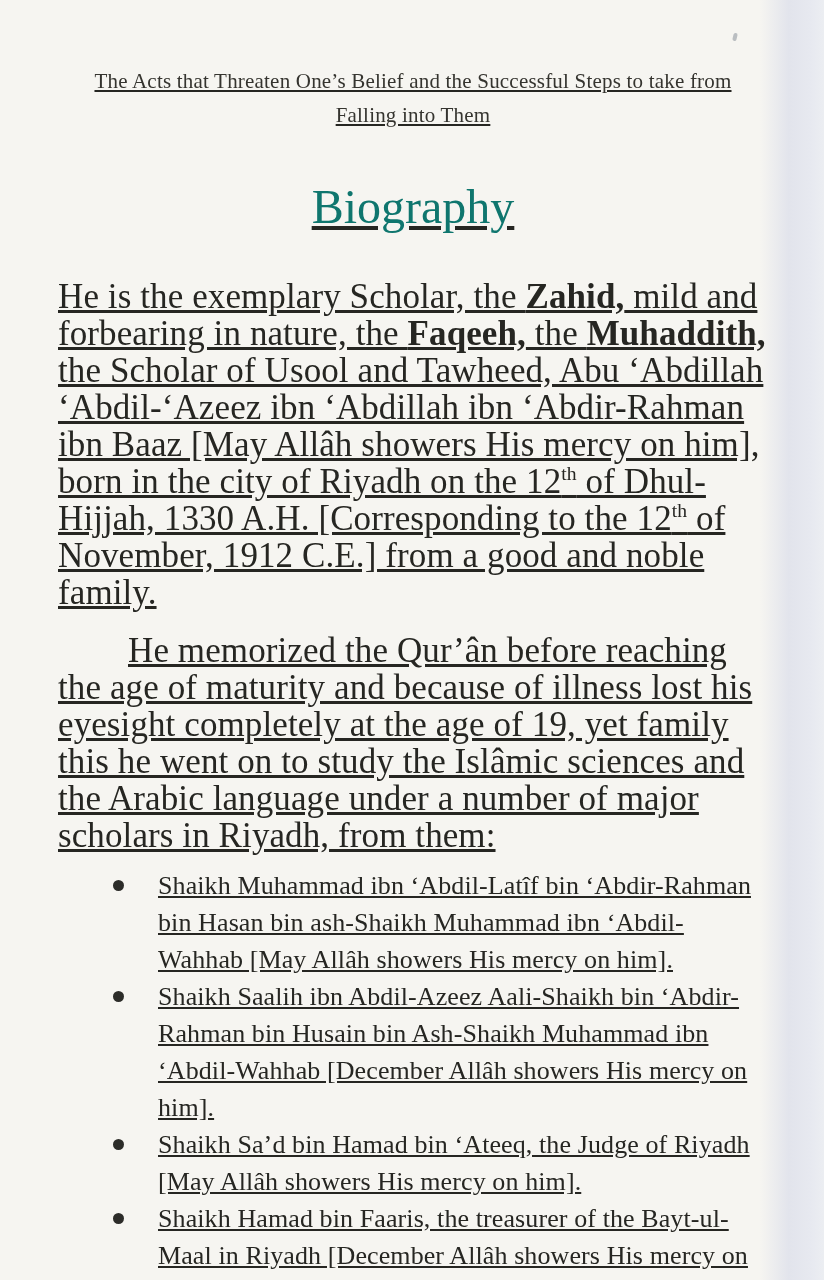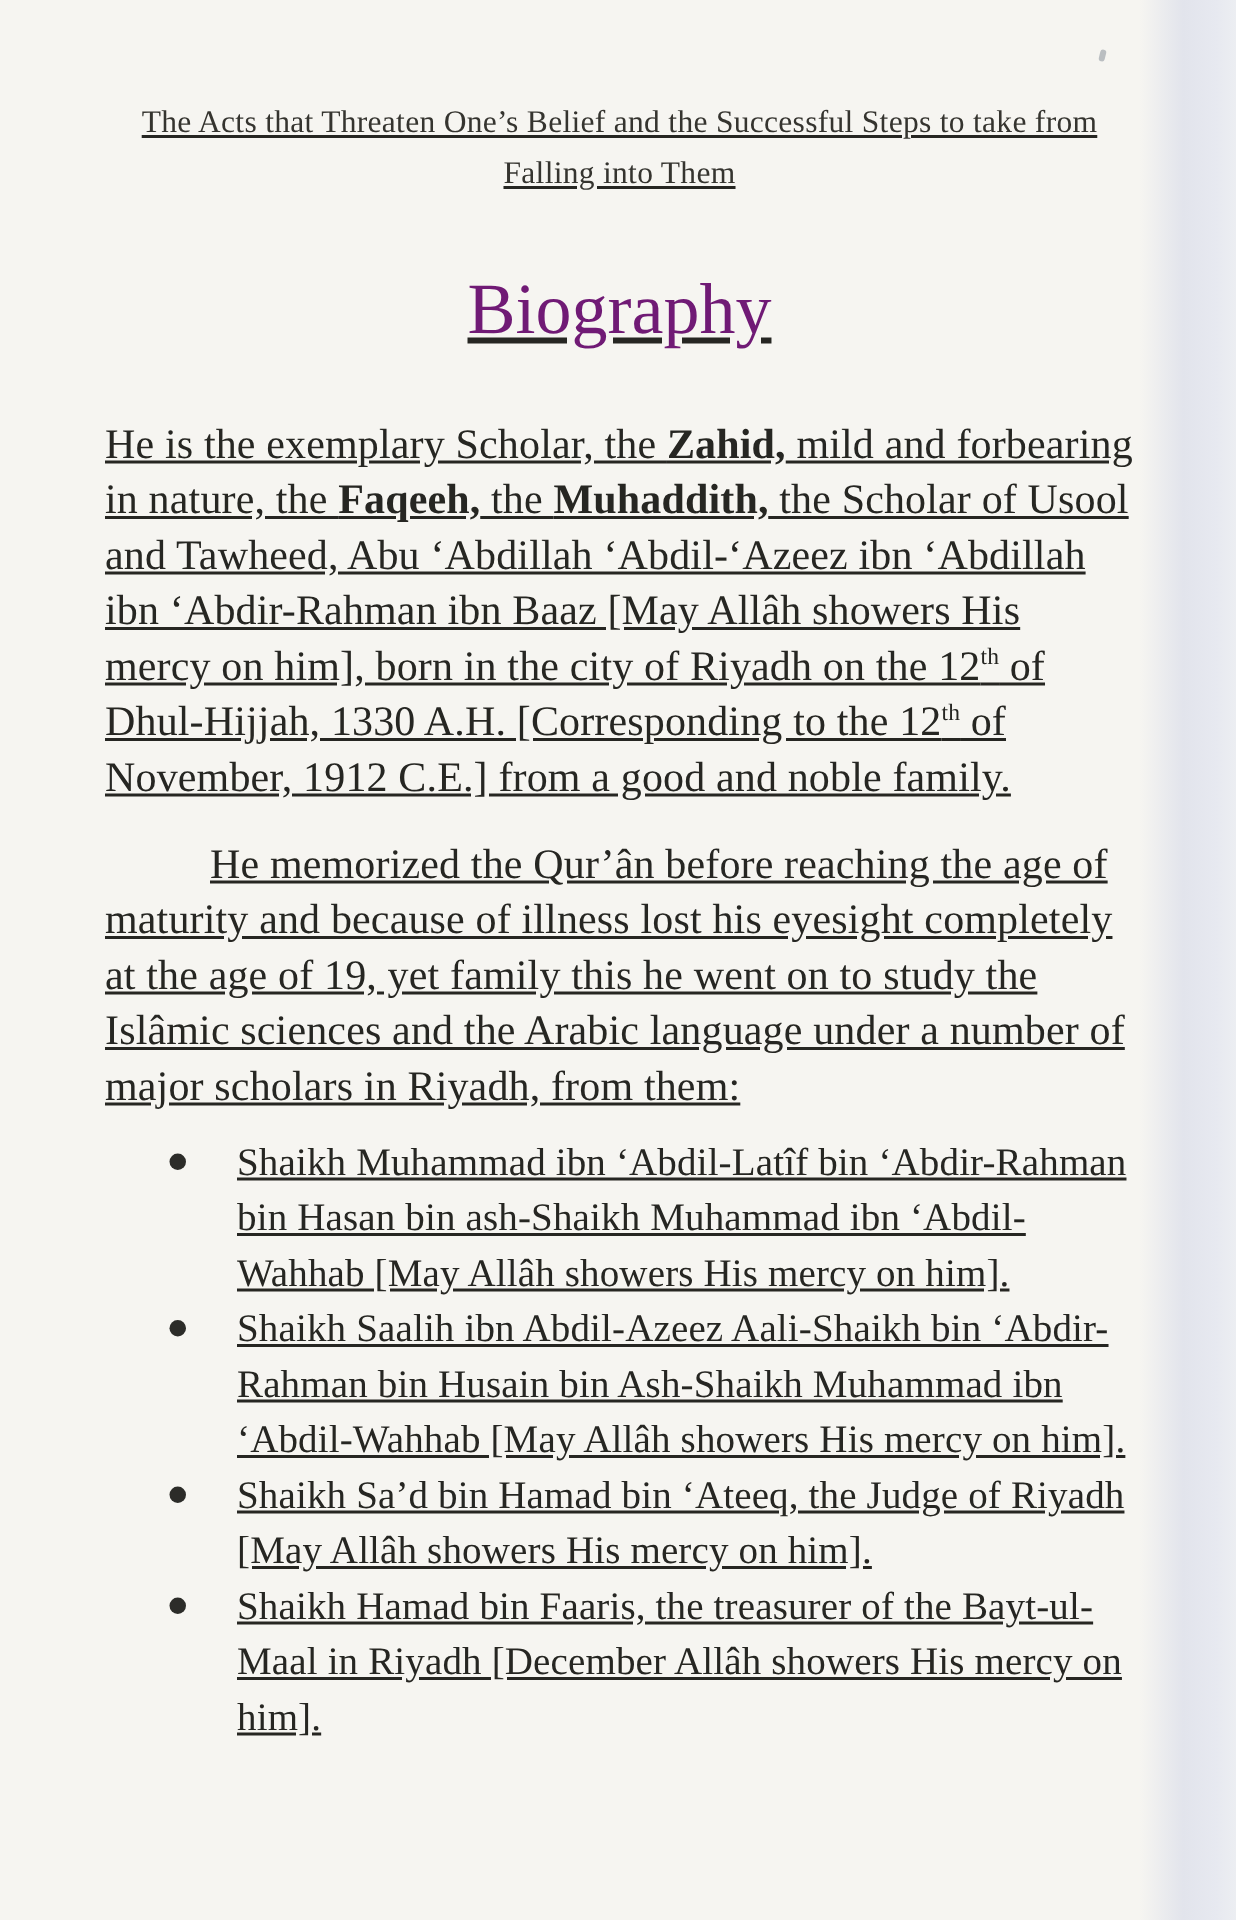--- a/index.html
+++ b/index.html
@@ -53,25 +53,25 @@
     line-height: 34px;
     color: #35342f;
     letter-spacing: .2px;
   }
   .title {
     margin: 46px 0 0 0;
     text-align: center;
     font-size: 48px;
     line-height: 58px;
     font-weight: normal;
-    color: #701a75;
+    color: #0f766e;
   }
   .bodytext p {
-    margin: 12px;
-    font-size: 28px;
+    margin: 0;
+    font-size: 35px;
     line-height: 37px;
     letter-spacing: .1px;
   }
   .para-1 { margin-top: 42px !important; }
   .para-2 { margin-top: 21px !important; text-indent: 70px; }
   .b { font-weight: bold; }
   sup {
     font-size: .56em;
     line-height: 0;
     vertical-align: super;
@@ -114,19 +114,19 @@
   </div>
 
   <h1 class="title">Biography</h1>
 
   <div class="bodytext">
     <p class="para-1"><span>He is the exemplary Scholar, the </span><span class="b">Zahid,</span><span> mild and forbearing in nature, the </span><span class="b">Faqeeh,</span><span> the </span><span class="b">Muhaddith,</span><span> the Scholar of Usool and Tawheed, Abu ‘Abdillah ‘Abdil-‘Azeez ibn ‘Abdillah ibn ‘Abdir-Rahman ibn Baaz [May Allâh showers His mercy on him], born in the city of Riyadh on the 12</span><sup>th</sup><span> of Dhul-Hijjah, 1330 A.H. [Corresponding to the 12</span><sup>th</sup><span> of November, 1912 C.E.] from a good and noble family.</span></p>
     <p class="para-2"><span>He memorized the Qur’ân before reaching the age of maturity and because of illness lost his eyesight completely at the age of 19, yet family this he went on to study the Islâmic sciences and the Arabic language under a number of major scholars in Riyadh, from them:</span></p>
 
     <ul class="scholars">
         <li>Shaikh Muhammad ibn ‘Abdil-Latîf bin ‘Abdir-Rahman bin Hasan bin ash-Shaikh Muhammad ibn ‘Abdil-Wahhab [May Allâh showers His mercy on him].</li>
-        <li>Shaikh Saalih ibn Abdil-Azeez Aali-Shaikh bin ‘Abdir-Rahman bin Husain bin Ash-Shaikh Muhammad ibn ‘Abdil-Wahhab [May Allâh showers His mercy on him].</li>
+        <li>Shaikh Saalih ibn Abdil-Azeez Aali-Shaikh bin ‘Abdir-Rahman bin Husain bin Ash-Shaikh Muhammad ibn ‘Abdil-Wahhab [December Allâh showers His mercy on him].</li>
         <li>Shaikh Sa’d bin Hamad bin ‘Ateeq, the Judge of Riyadh [May Allâh showers His mercy on him].</li>
         <li>Shaikh Hamad bin Faaris, the treasurer of the Bayt-ul-Maal in Riyadh [December Allâh showers His mercy on him].</li>
       </ul>
   </div>
 
 </div>
 
 </body></html>

